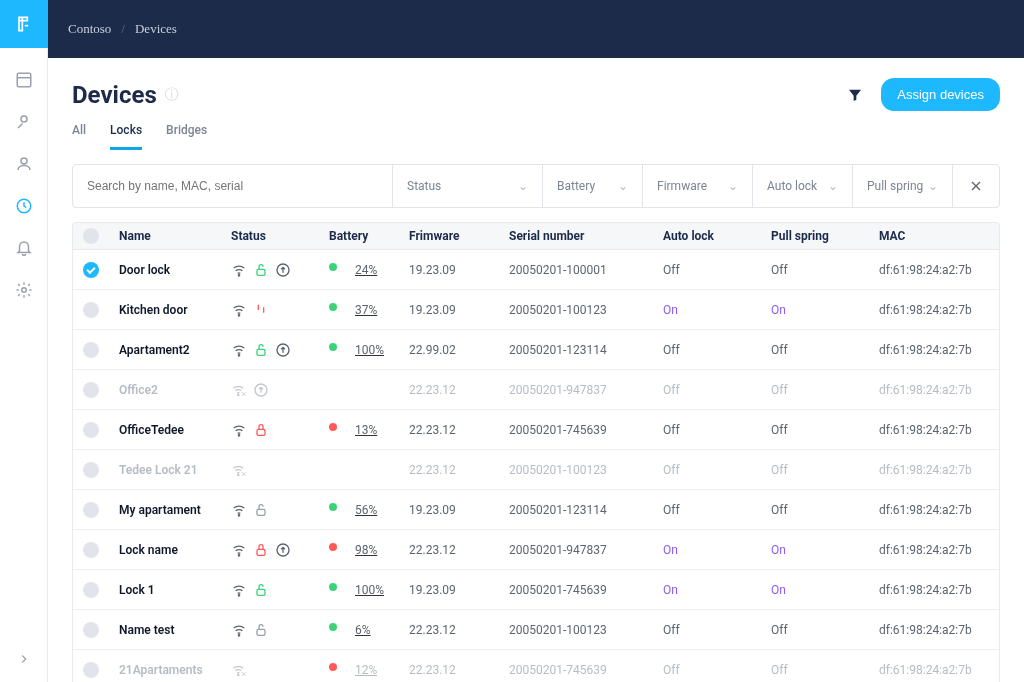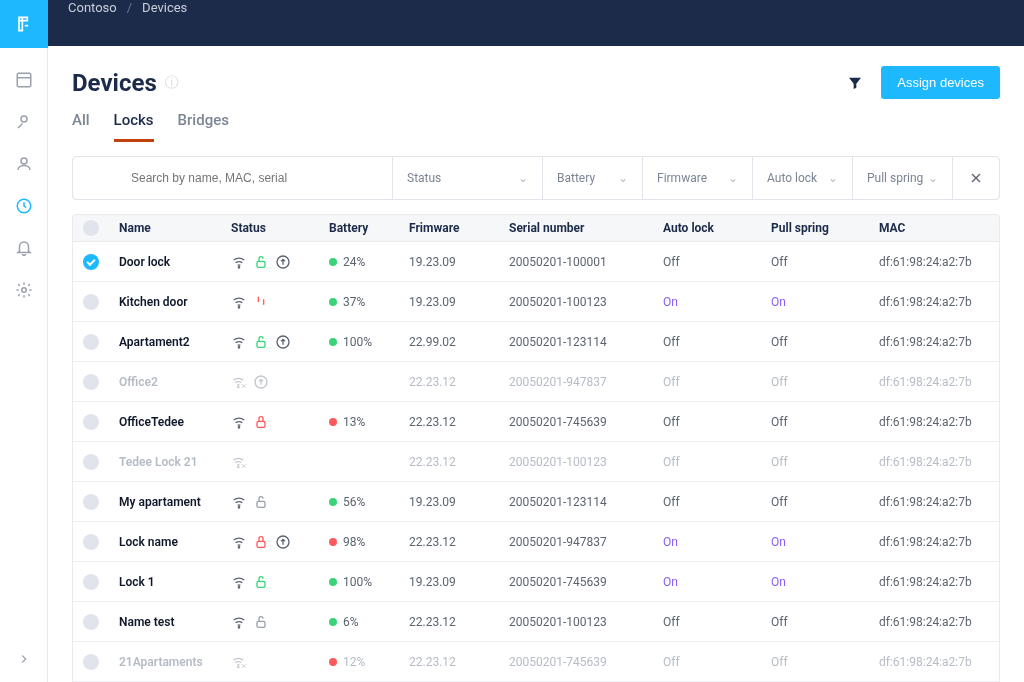--- a/index.html
+++ b/index.html
@@ -9,42 +9,42 @@
 .sidebar { width: 48px; background: #fff; border-right: 1px solid #e8eaed; display: flex; flex-direction: column; align-items: center; padding-top: 0; }
 .logo-box { width: 48px; height: 48px; background: #1eb8ff; display: flex; align-items: center; justify-content: center; color: #fff; }
 .logo-box svg { width: 20px; height: 20px; }
 .side-icons { display: flex; flex-direction: column; align-items: center; gap: 22px; padding-top: 22px; flex: 1; }
 .side-icon { width: 20px; height: 20px; display: flex; align-items: center; justify-content: center; color: #9aa1ac; cursor: pointer; }
 .side-icon.active { color: #1eb8ff; }
 .side-bottom { padding-bottom: 16px; }
 .expand-btn { color: #9aa1ac; cursor: pointer; }
 
 .main { flex: 1; display: flex; flex-direction: column; min-width: 0; }
-.topbar { height: 46px; background: #1d2b4a; display: flex; align-items: flex-start; padding: 0 20px; color: #c8cfdb; }
+.topbar { height: 58px; background: #1d2b4a; display: flex; align-items: center; padding: 0 20px; color: #c8cfdb; font-family: Liberation Serif, serif; }
 .breadcrumb { display: flex; align-items: center; gap: 10px; font-size: 13px; }
 .breadcrumb .sep { color: #6a7490; }
 .breadcrumb .org { color: #c8cfdb; }
 .breadcrumb .page { color: #c8cfdb; }
 .topbar-right { margin-left: auto; display: flex; align-items: center; }
 .search-btn { width: 48px; height: 48px; background: #162340; display: flex; align-items: center; justify-content: center; color: #c8cfdb; cursor: pointer; }
 .avatar-badge { width: 48px; height: 48px; background: #ff7a7a; display: flex; align-items: center; justify-content: center; color: #fff; font-weight: 600; font-size: 13px; }
 
 .content { padding: 20px 24px 0 24px; flex: 1; display: flex; flex-direction: column; min-height: 0; }
 .page-head { display: flex; align-items: center; margin-bottom: 6px; }
 .page-title { font-size: 24px; font-weight: 700; color: #1d2b4a; }
 .info-dot { margin-left: 8px; color: #d6dae1; font-size: 14px; }
 .head-right { margin-left: auto; display: flex; align-items: center; gap: 18px; }
 .filter-icon { color: #1d2b4a; cursor: pointer; }
-.assign-btn { background: #1eb8ff; color: #fff; border: none; padding: 9px 16px; border-radius: 3px; font-size: 13px; font-weight: 500; cursor: pointer; }
+.assign-btn { background: #1eb8ff; color: #fff; border: none; padding: 9px 16px; border-radius: 13px; font-size: 13px; font-weight: 500; cursor: pointer; }
 
 .tabs { display: flex; gap: 24px; border-bottom: none; margin-bottom: 14px; }
-.tab { padding: 6px 0 10px 0; color: #7c8594; font-size: 15px; cursor: pointer; font-weight: 500; text-align: center; }
-.tab.active { color: #1d2b4a; border-bottom: 3px solid #c2410c; }
-
-.filter-row { display: flex; border: 1px solid #e1e5eb; border-radius: 4px; overflow: hidden; margin-bottom: 14px; background: #fff; padding-left: 44px; }
+.tab { padding: 6px 0 10px 0; color: #7c8594; font-size: 12px; cursor: pointer; font-weight: 500; text-align: center; }
+.tab.active { color: #1d2b4a; border-bottom: 3px solid #0ea5e9; }
+
+.filter-row { display: flex; border: 1px solid #e1e5eb; border-radius: 4px; overflow: hidden; margin-bottom: 14px; background: #fff; }
 .filter-cell { border-right: 1px solid #e1e5eb; display: flex; align-items: center; padding: 0 14px; height: 42px; color: #7c8594; font-size: 12px; cursor: pointer; }
 .filter-cell:last-child { border-right: none; }
 .search-cell { flex: 1; }
 .search-cell input { border: none; outline: none; width: 100%; font-size: 12px; color: #7c8594; }
 .filter-cell .chev { margin-left: auto; color: #b6bcc6; }
 .fw-status { width: 150px; }
 .fw-bat { width: 100px; }
 .fw-fw { width: 110px; text-align: right; }
 .fw-auto { width: 100px; }
 .fw-pull { width: 100px; }
@@ -55,21 +55,21 @@
 .tbody { border-left: 1px solid #e8eaed; border-right: 1px solid #e8eaed; }
 .trow { display: grid; grid-template-columns: 36px 112px 98px 80px 100px 154px 108px 108px 1fr; align-items: center; height: 40px; padding: 0 10px; border-bottom: 1px solid #eef0f3; font-size: 12px; }
 .trow.muted { color: #b6bcc6; }
 .trow .name { font-weight: 600; color: #0f172a; }
 .trow.muted .name { color: #b6bcc6; }
 .radio { width: 16px; height: 16px; border-radius: 50%; background: #e1e5eb; display: inline-block; }
 .radio.checked { background: #1eb8ff; position: relative; }
 .radio.checked::after { content: ''; position: absolute; left: 4px; top: 5px; width: 6px; height: 3px; border-left: 2px solid #fff; border-bottom: 2px solid #fff; transform: rotate(-45deg); }
 .status-icons { display: flex; gap: 6px; align-items: center; }
 .ico { width: 16px; height: 16px; display: inline-flex; align-items: center; justify-content: center; }
-.bat { display: flex; align-items: center; gap: 6px; }
+.bat { display: flex; align-items: flex-start; gap: 18px; text-decoration: underline; }
 .bdot { width: 8px; height: 8px; border-radius: 50%; display: inline-block; }
 .bdot.green { background: #3cd278; }
 .bdot.red { background: #ff5a5a; }
 .cell-bold { font-weight: 400; color: #8b5cf6; }
 .cell { color: #5b6470; }
 .trow.muted .cell { color: #b6bcc6; }
 
 svg { display: block; }
 </style>
 </head>

